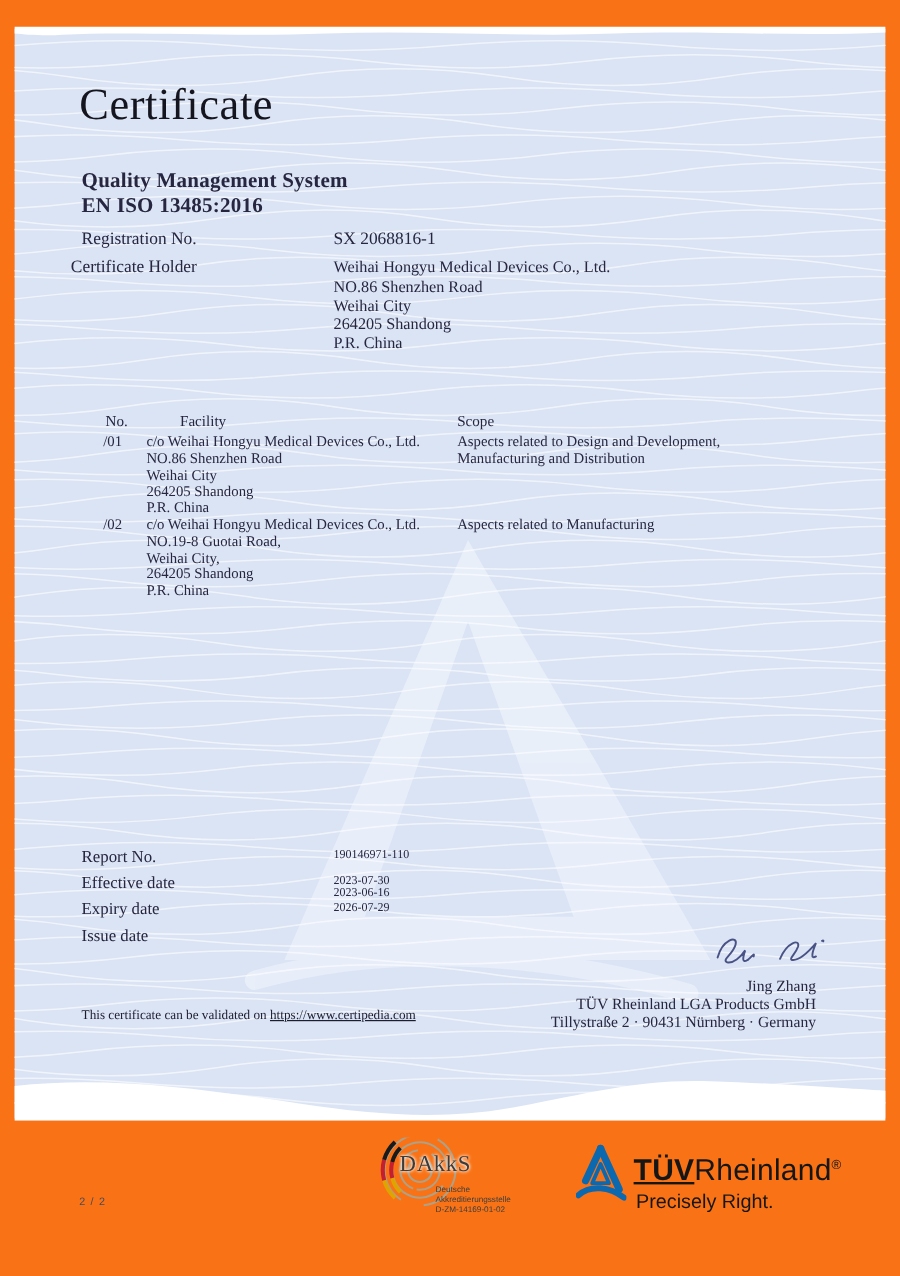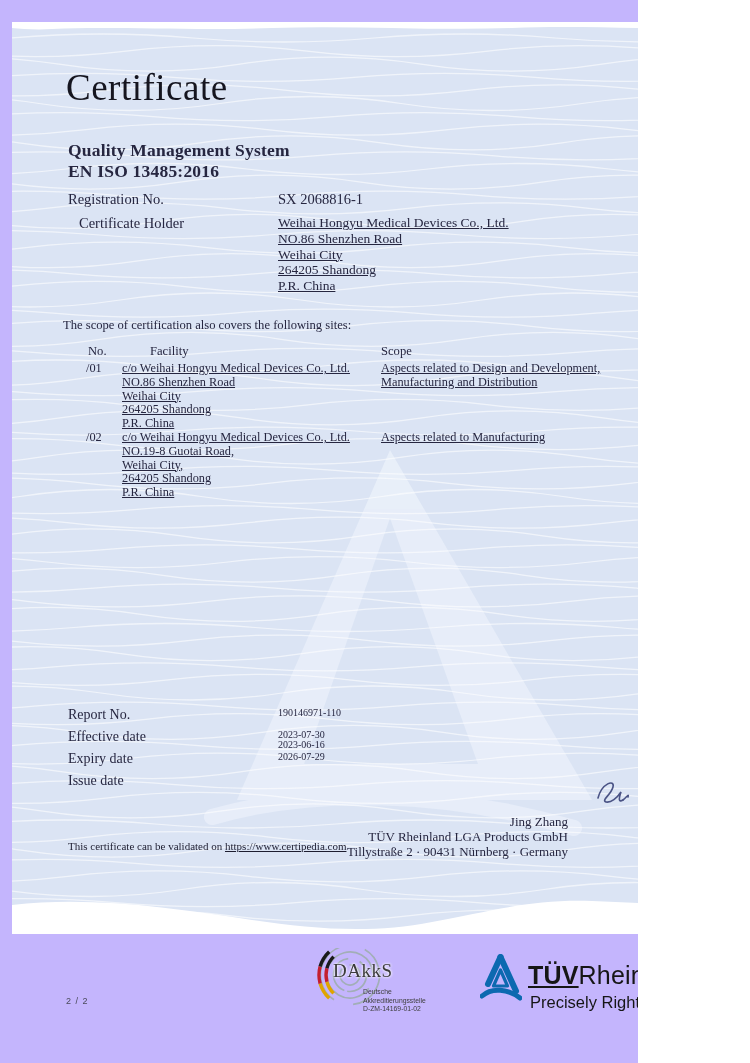--- a/index.html
+++ b/index.html
@@ -1,21 +1,21 @@
 <!DOCTYPE html>
 <html><head>
 <meta charset="utf-8">
 <style>
   html,body{margin:0;padding:0;background:#ffffff;}
   .page{
-    position:relative;width:638px;height:1063px;background:#c4b5fd;
+    position:relative;width:750px;height:1063px;background:#f97316;
     overflow:hidden;font-family:"Liberation Serif",serif;color:#262640;
   }
   .abs{position:absolute;}
-  .pre{white-space:pre-line;text-decoration:underline;}
+  .pre{white-space:pre-line;}
   
   .title{left:66px;top:66px;font-size:37px;letter-spacing:.5px;color:#15151f;}
   .sub1{left:68px;top:140px;font-size:17.5px;font-weight:bold;letter-spacing:.2px;}
   .sub2{left:68px;top:161px;font-size:17.5px;font-weight:bold;letter-spacing:.2px;}
   .lbl{font-size:14.5px;}
   .val{font-size:14px;}
   .holder-addr{left:278px;top:215px;font-size:13.5px;line-height:15.8px;}
   .scope-intro{left:63px;top:318px;font-size:12.6px;}
   .th{font-size:12.6px;}
   .cell{font-size:12.3px;line-height:13.8px;}
@@ -125,28 +125,27 @@
   </svg>
 
   <div class="abs title">Certificate</div>
 
   <div class="abs sub1">Quality Management System</div>
   <div class="abs sub2">EN ISO 13485:2016</div>
 
   <div class="abs lbl" style="left:68px;top:191px;">Registration No.</div>
   <div class="abs val" style="left:278px;top:191px;font-size:14.5px;">SX 2068816-1</div>
 
-  <div class="abs lbl" style="left:79px;top:215px;">Certificate Holder</div>
+  <div class="abs lbl" style="left:59px;top:215px;">Certificate Holder</div>
   <div class="abs holder-addr pre">Weihai Hongyu Medical Devices Co., Ltd.
 NO.86 Shenzhen Road
 Weihai City
 264205 Shandong
 P.R. China</div>
 
-  <div class="abs scope-intro">The scope of certification also covers the following sites:</div>
 
   <div class="abs th" style="left:88px;top:344px;">No.</div>
   <div class="abs th" style="left:122px;top:344px;margin-left:28px;">Facility</div>
   <div class="abs th" style="left:381px;top:344px;">Scope</div>
 
   <div>
     <div class="abs cell" style="left:86px;top:362px;">/01</div>
     <div class="abs cell pre" style="left:122px;top:362px;width:250px;">c/o Weihai Hongyu Medical Devices Co., Ltd.
 NO.86 Shenzhen Road
 Weihai City

